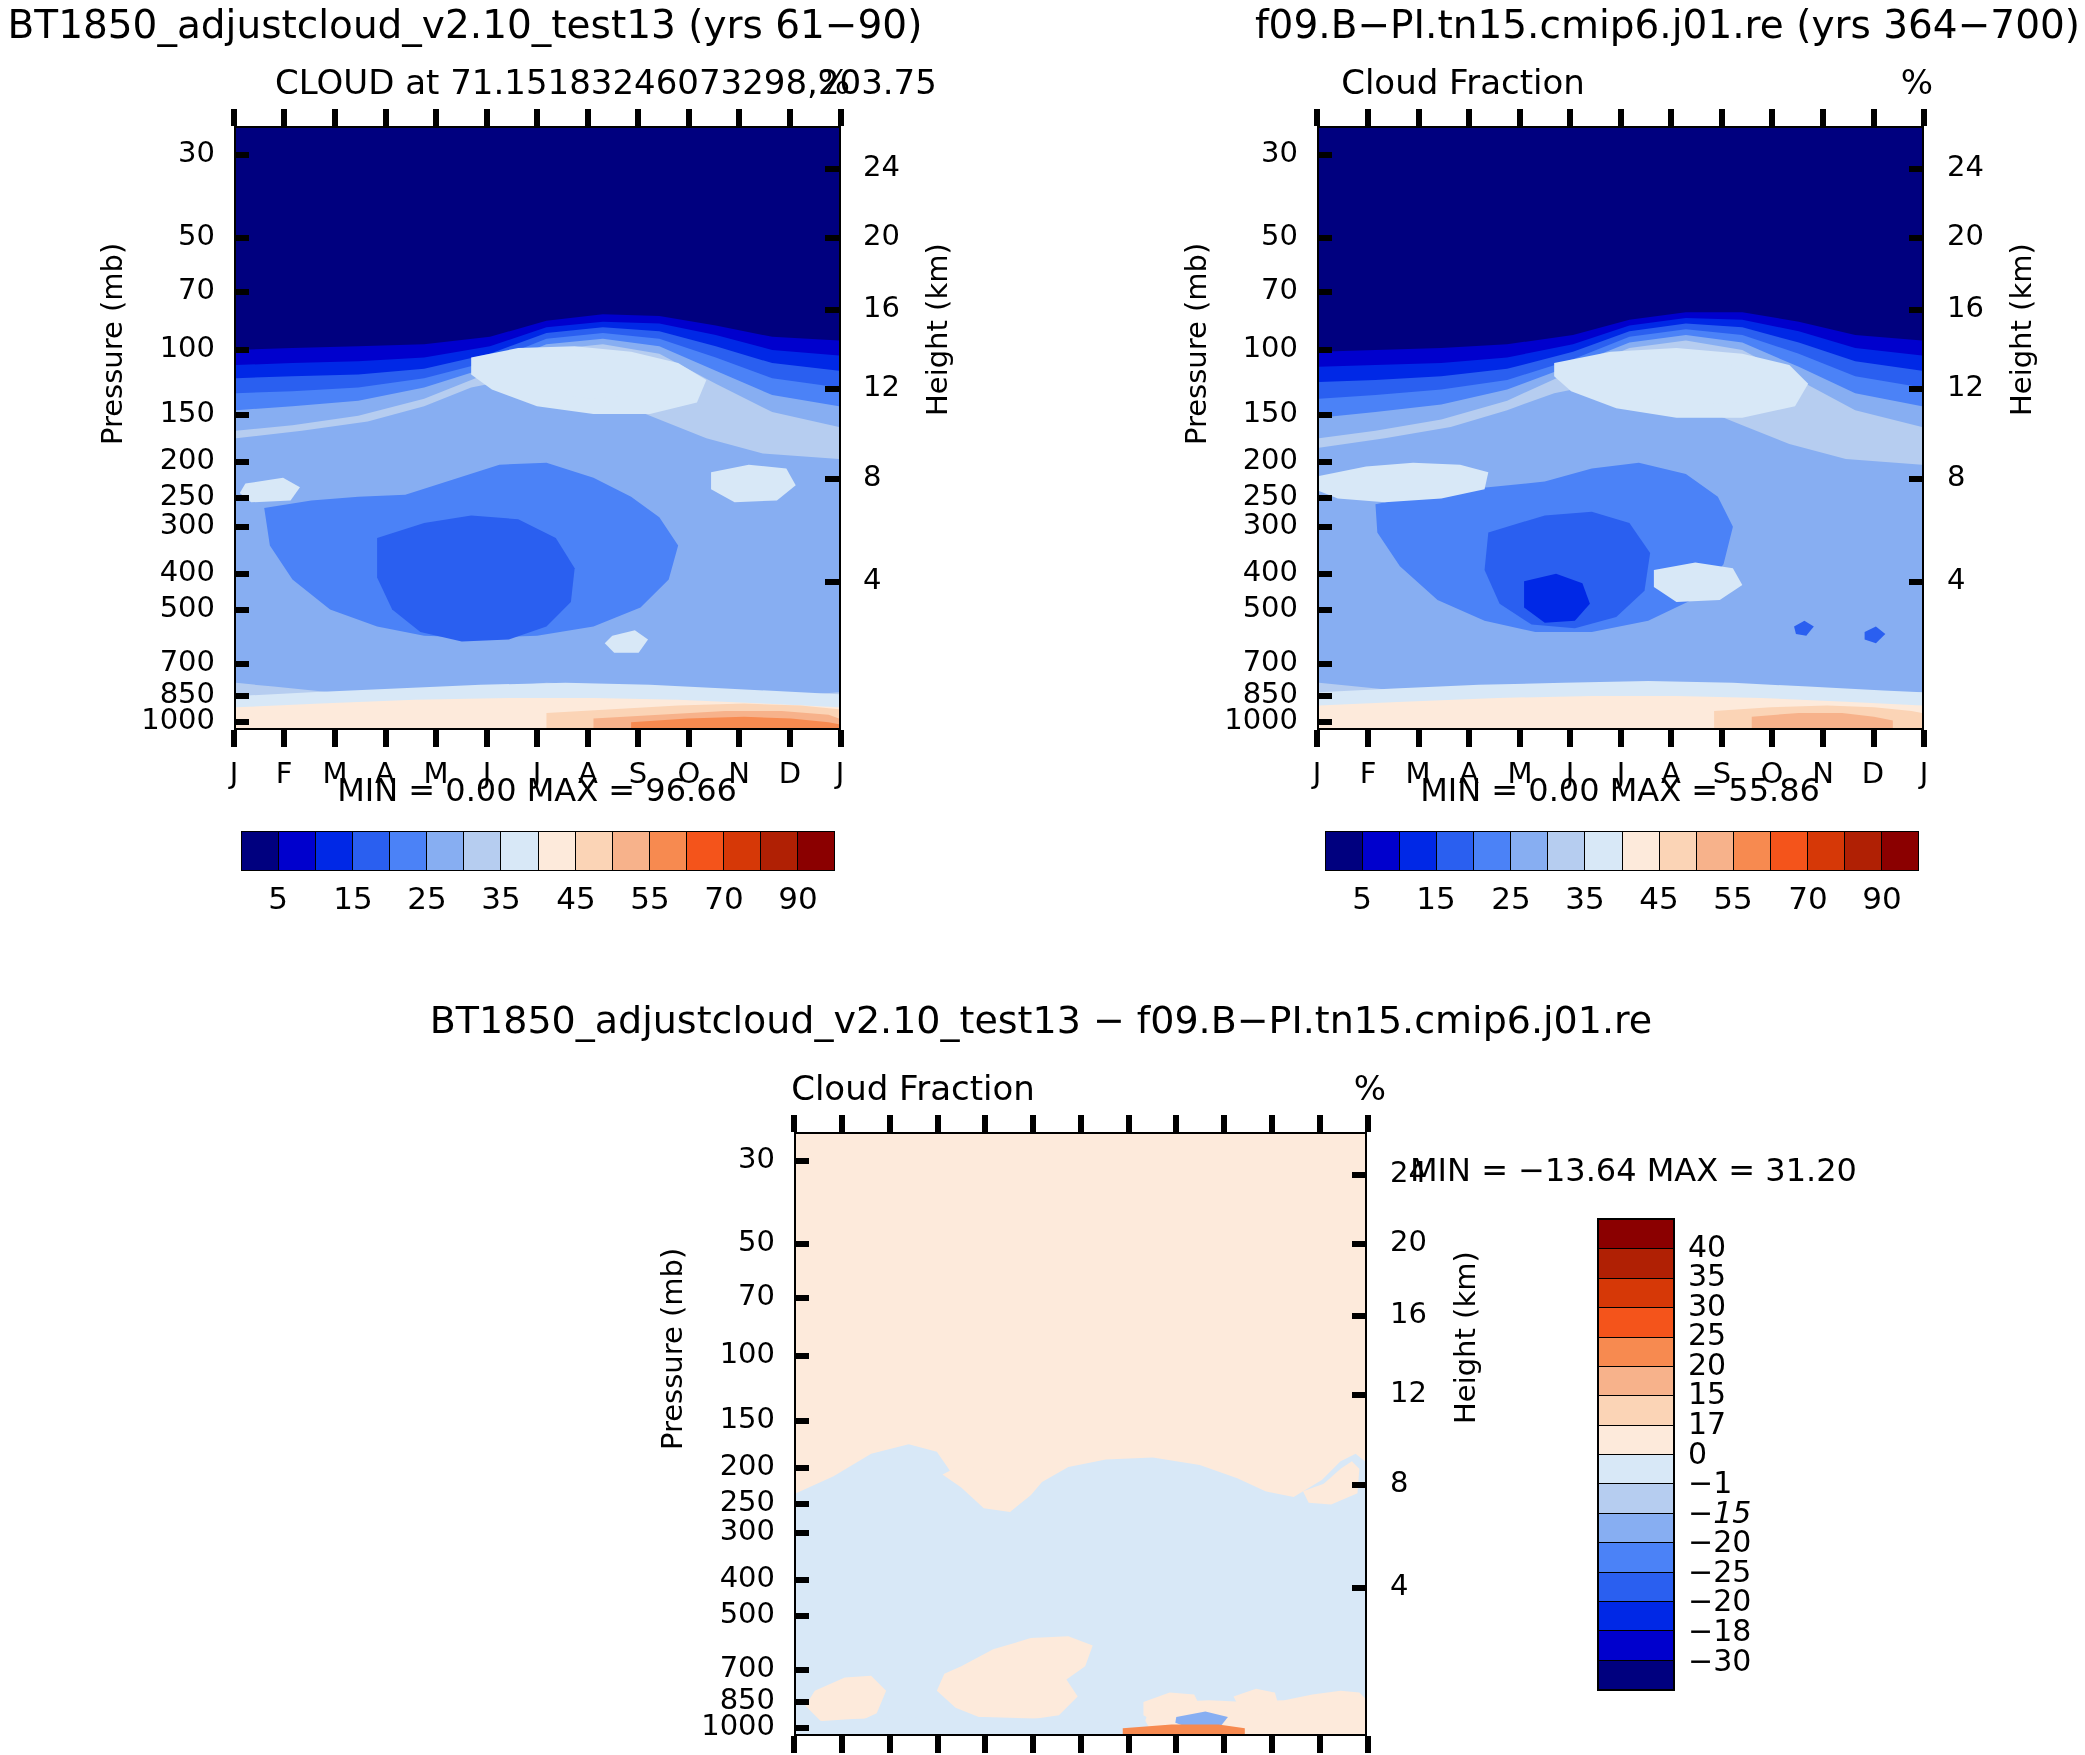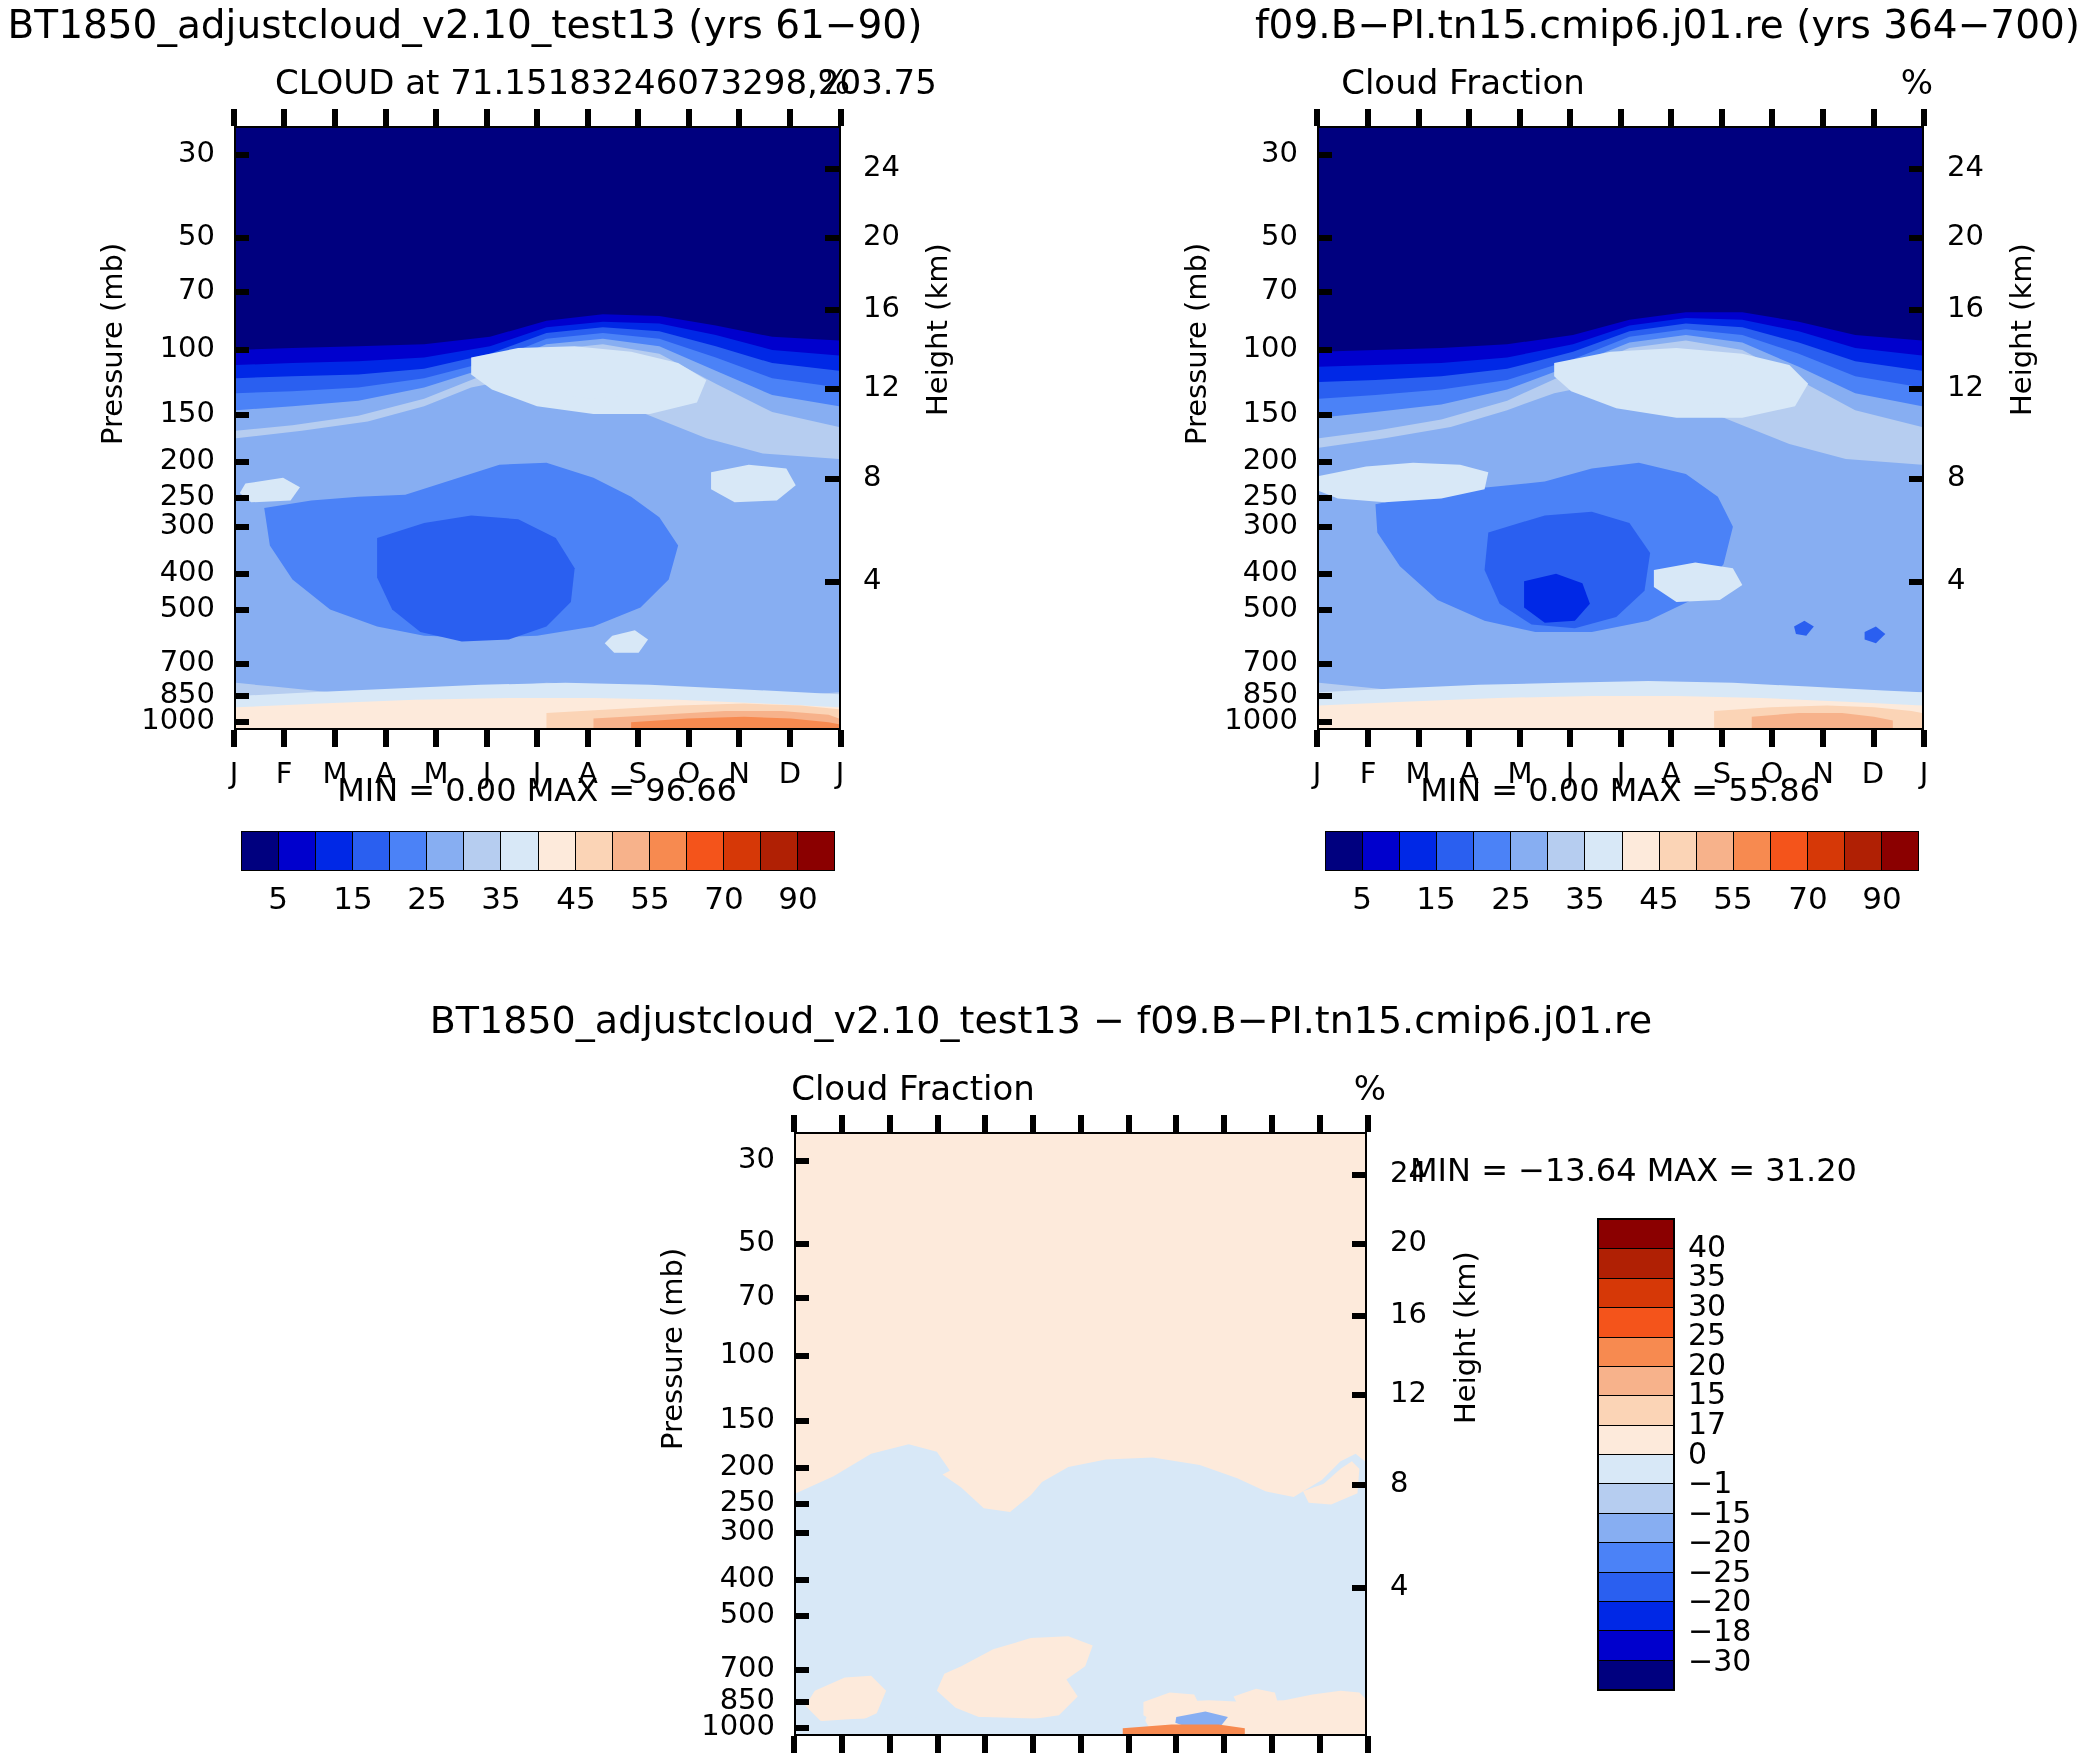--- a/index.html
+++ b/index.html
@@ -453,20 +453,20 @@
 <div id="vcbar-diff-labels">
     <div class="txt t-vcb" style="left: 1688px; top: 1229px;">40</div>
     <div class="txt t-vcb" style="left: 1688px; top: 1258px;">35</div>
     <div class="txt t-vcb" style="left: 1688px; top: 1288px;">30</div>
     <div class="txt t-vcb" style="left: 1688px; top: 1317px;">25</div>
     <div class="txt t-vcb" style="left: 1688px; top: 1347px;">20</div>
     <div class="txt t-vcb" style="left: 1688px; top: 1376px;">15</div>
     <div class="txt t-vcb" style="left: 1688px; top: 1406px;">17</div>
     <div class="txt t-vcb" style="left: 1688px; top: 1436px;">0</div>
     <div class="txt t-vcb" style="left: 1688px; top: 1465px;">−1</div>
-    <div class="txt t-vcb" style="left: 1688px; top: 1495px;">−15</div>
+    <div class="txt t-vcb" style="left: 1688px; top: 1495px; font-style: italic;">−15</div>
     <div class="txt t-vcb" style="left: 1688px; top: 1524px;">−20</div>
     <div class="txt t-vcb" style="left: 1688px; top: 1554px;">−25</div>
     <div class="txt t-vcb" style="left: 1688px; top: 1583px;">−20</div>
     <div class="txt t-vcb" style="left: 1688px; top: 1613px;">−18</div>
     <div class="txt t-vcb" style="left: 1688px; top: 1643px;">−30</div>
   </div>
 
 
 </body></html>

